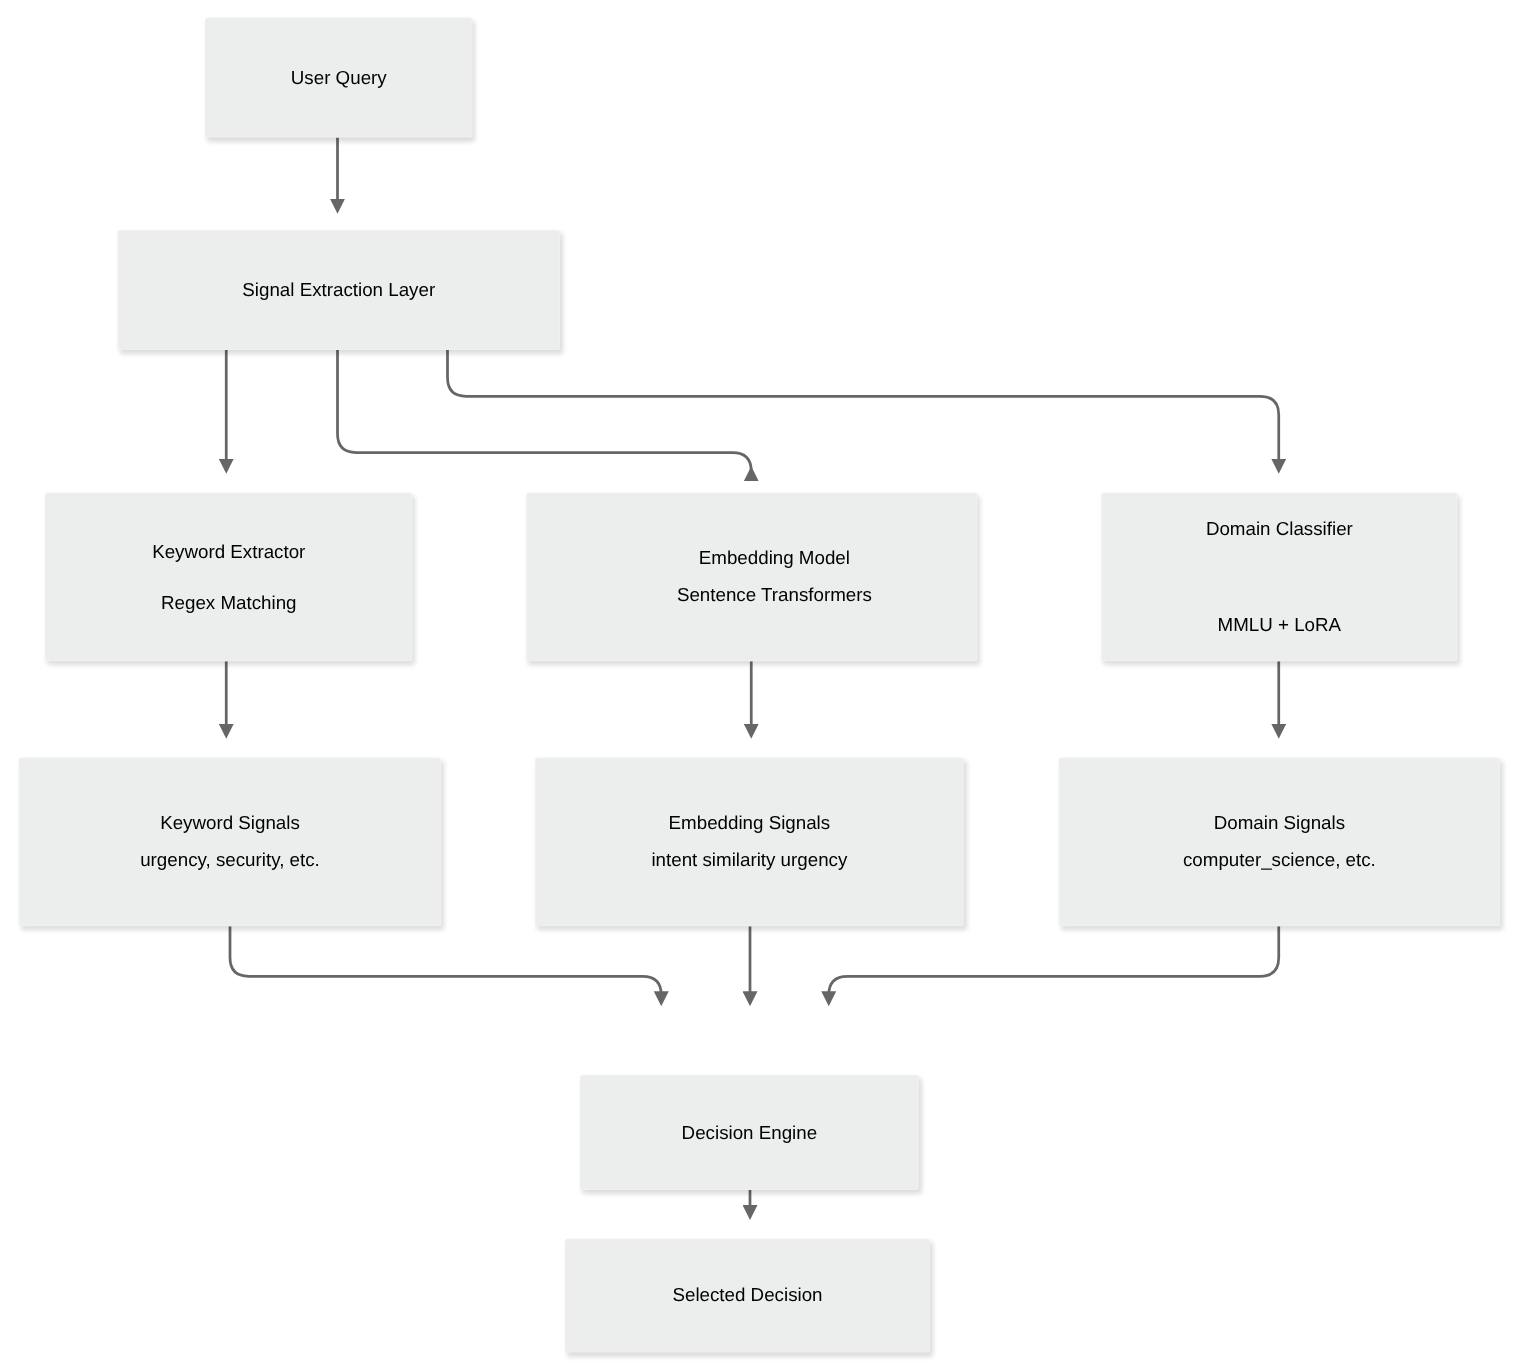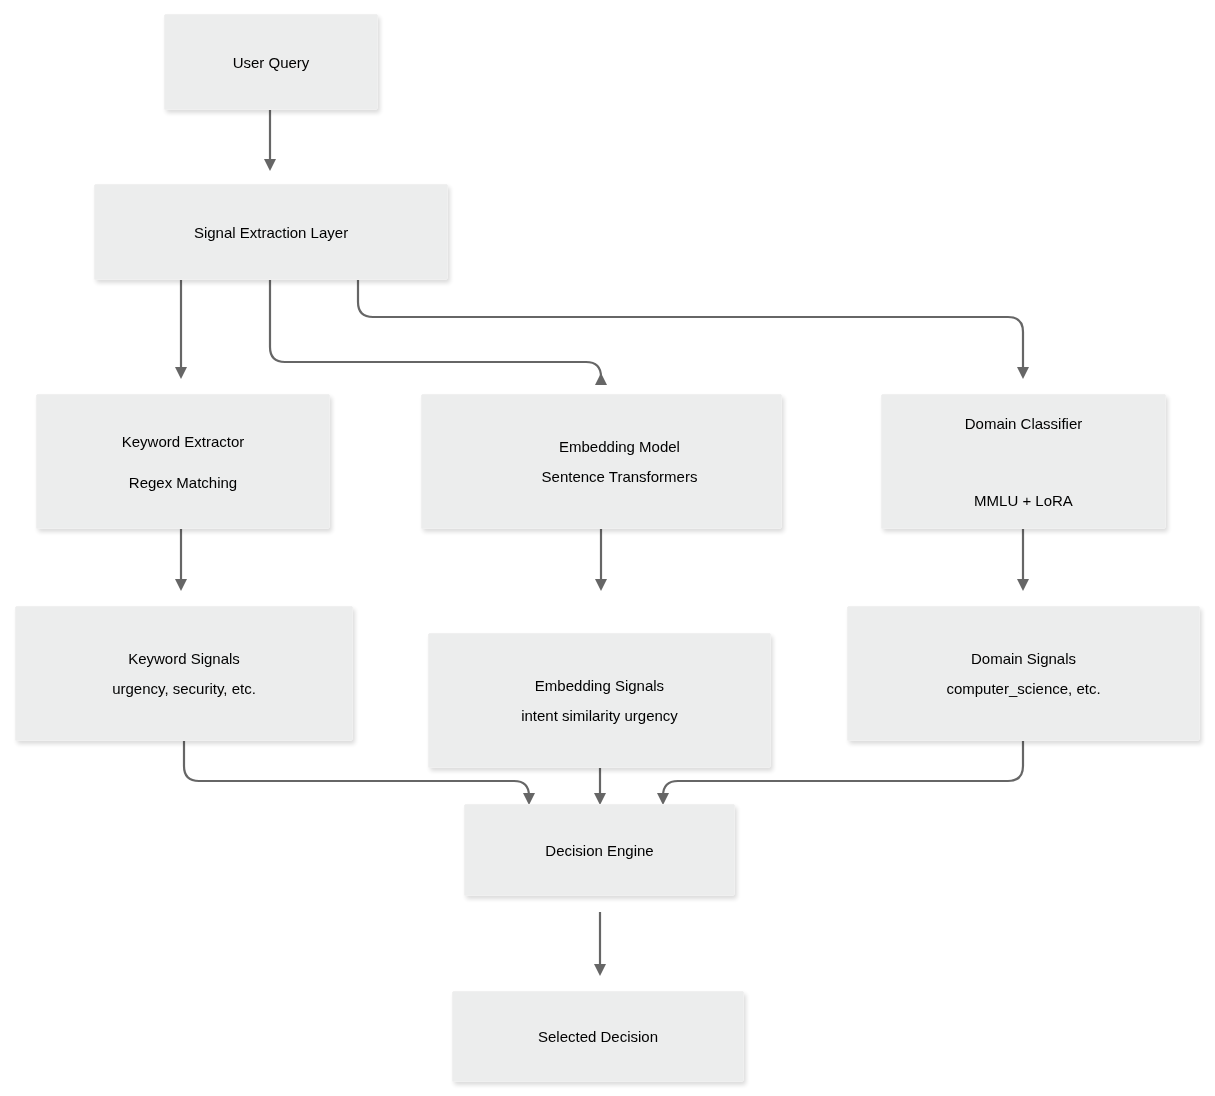--- a/index.html
+++ b/index.html
@@ -105,31 +105,31 @@
   <div class="node" style="left: 881px; top: 394px; width: 285px; height: 135px; gap: 47px;">
     <span class="line1">Domain Classifier</span>
     <span class="line2">MMLU + LoRA</span>
   </div>
 
   <div class="node" style="left: 15px; top: 606px; width: 338px; height: 135px;">
     <span class="line1">Keyword Signals</span>
     <span class="line2">urgency, security, etc.</span>
   </div>
 
-  <div class="node" style="left: 428px; top: 633px; width: 343px; height: 135px;">
+  <div class="node" style="left: 428px; top: 606px; width: 343px; height: 135px;">
     <span class="line1">Embedding Signals</span>
     <span class="line2">intent similarity urgency</span>
   </div>
 
   <div class="node" style="left: 847px; top: 606px; width: 353px; height: 135px;">
     <span class="line1">Domain Signals</span>
     <span class="line2">computer_science, etc.</span>
   </div>
 
-  <div class="node single" style="left: 464px; top: 804px; width: 271px; height: 92px;">
+  <div class="node single" style="left: 464px; top: 860px; width: 271px; height: 92px;">
     <span class="line1">Decision Engine</span>
   </div>
 
   <div class="node single" style="left: 452px; top: 991px; width: 292px; height: 91px;">
     <span class="line1">Selected Decision</span>
   </div>
 
 </div>
 
 </body></html>

